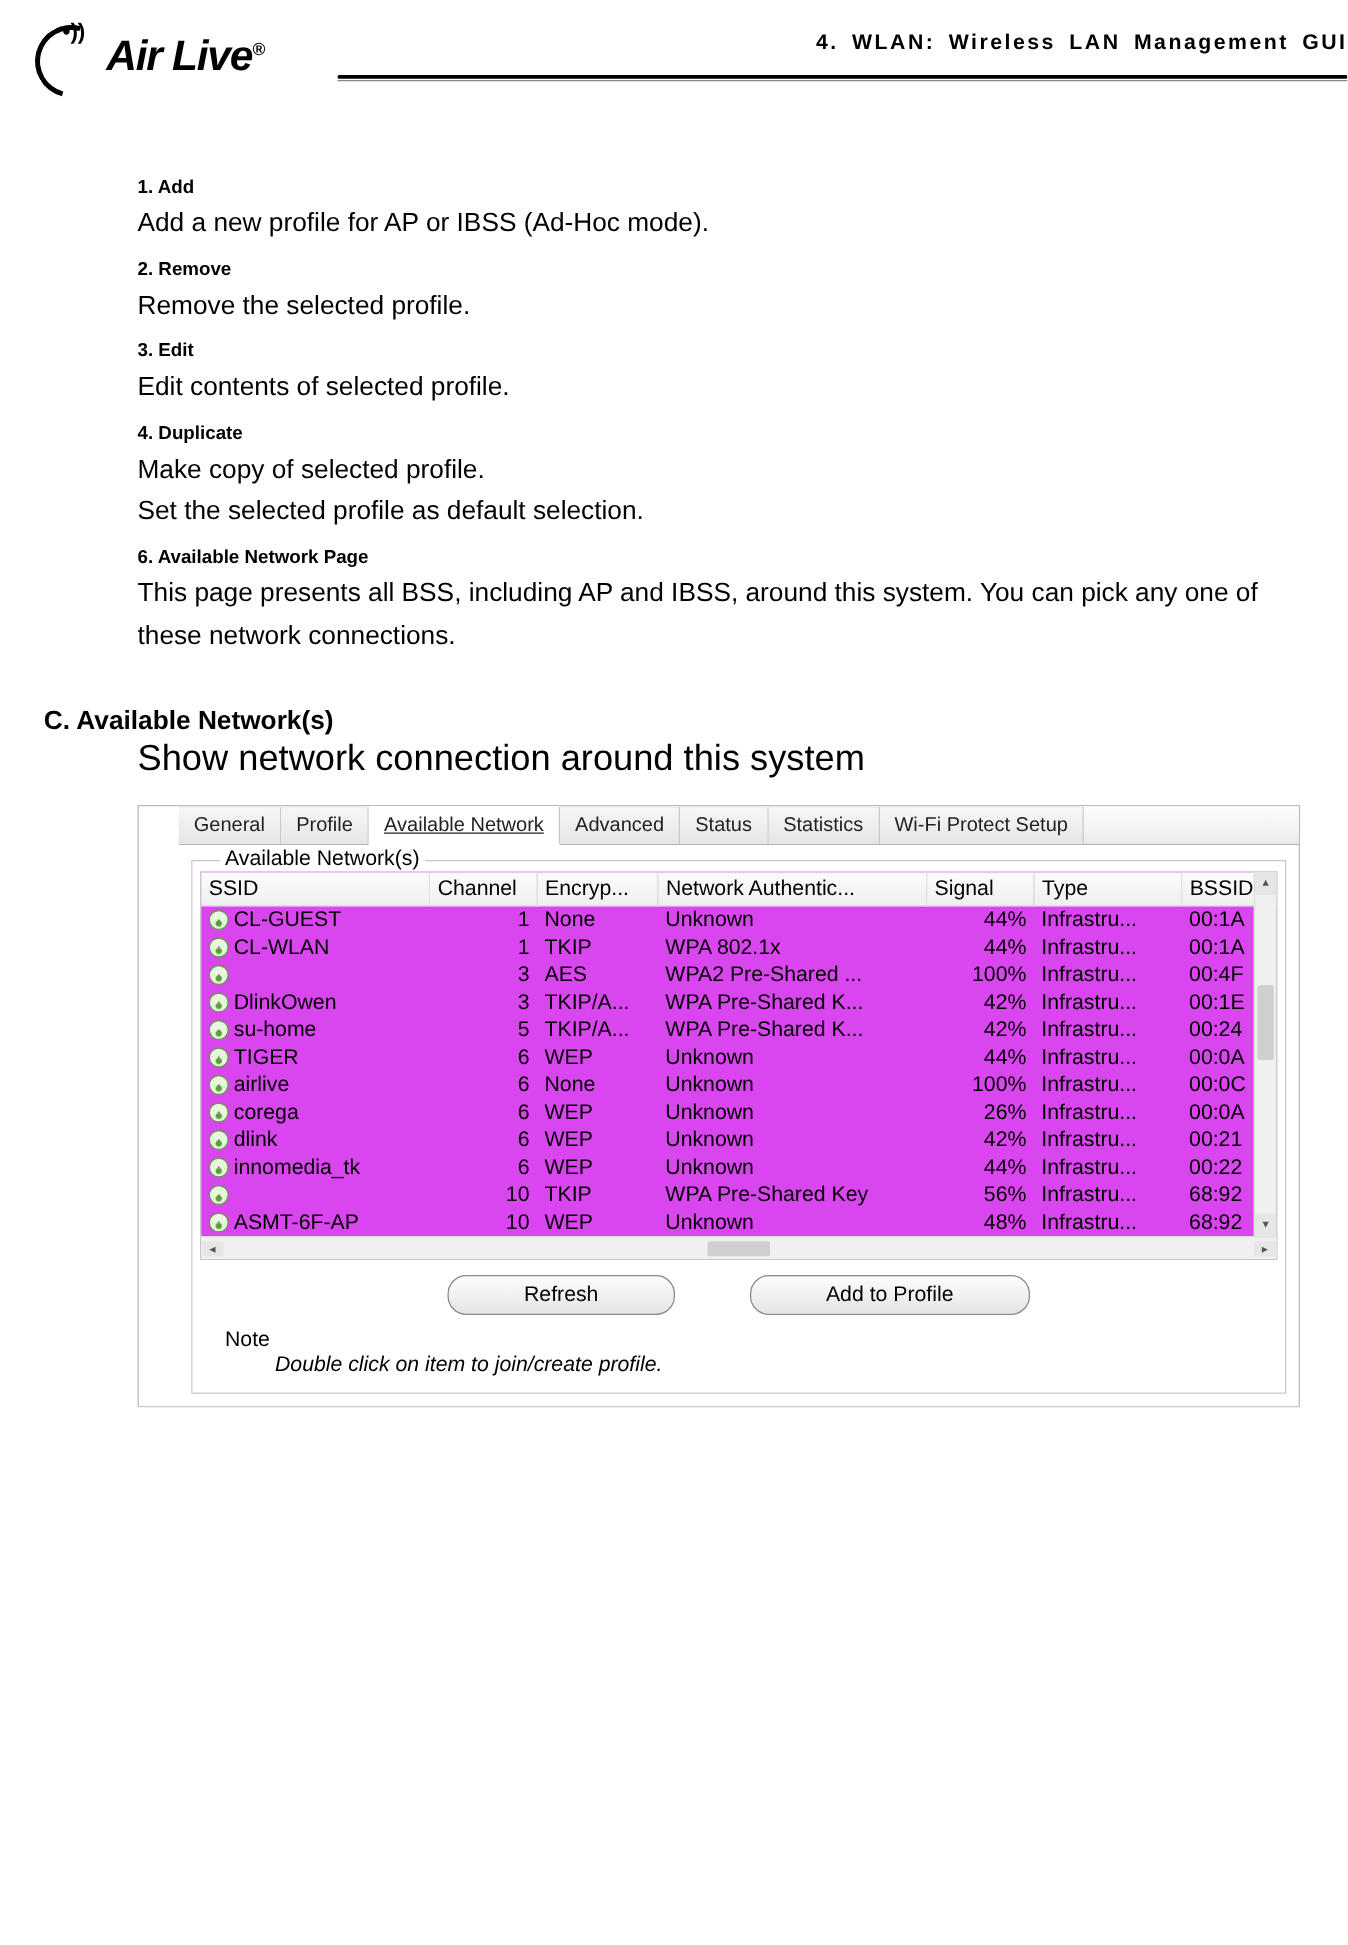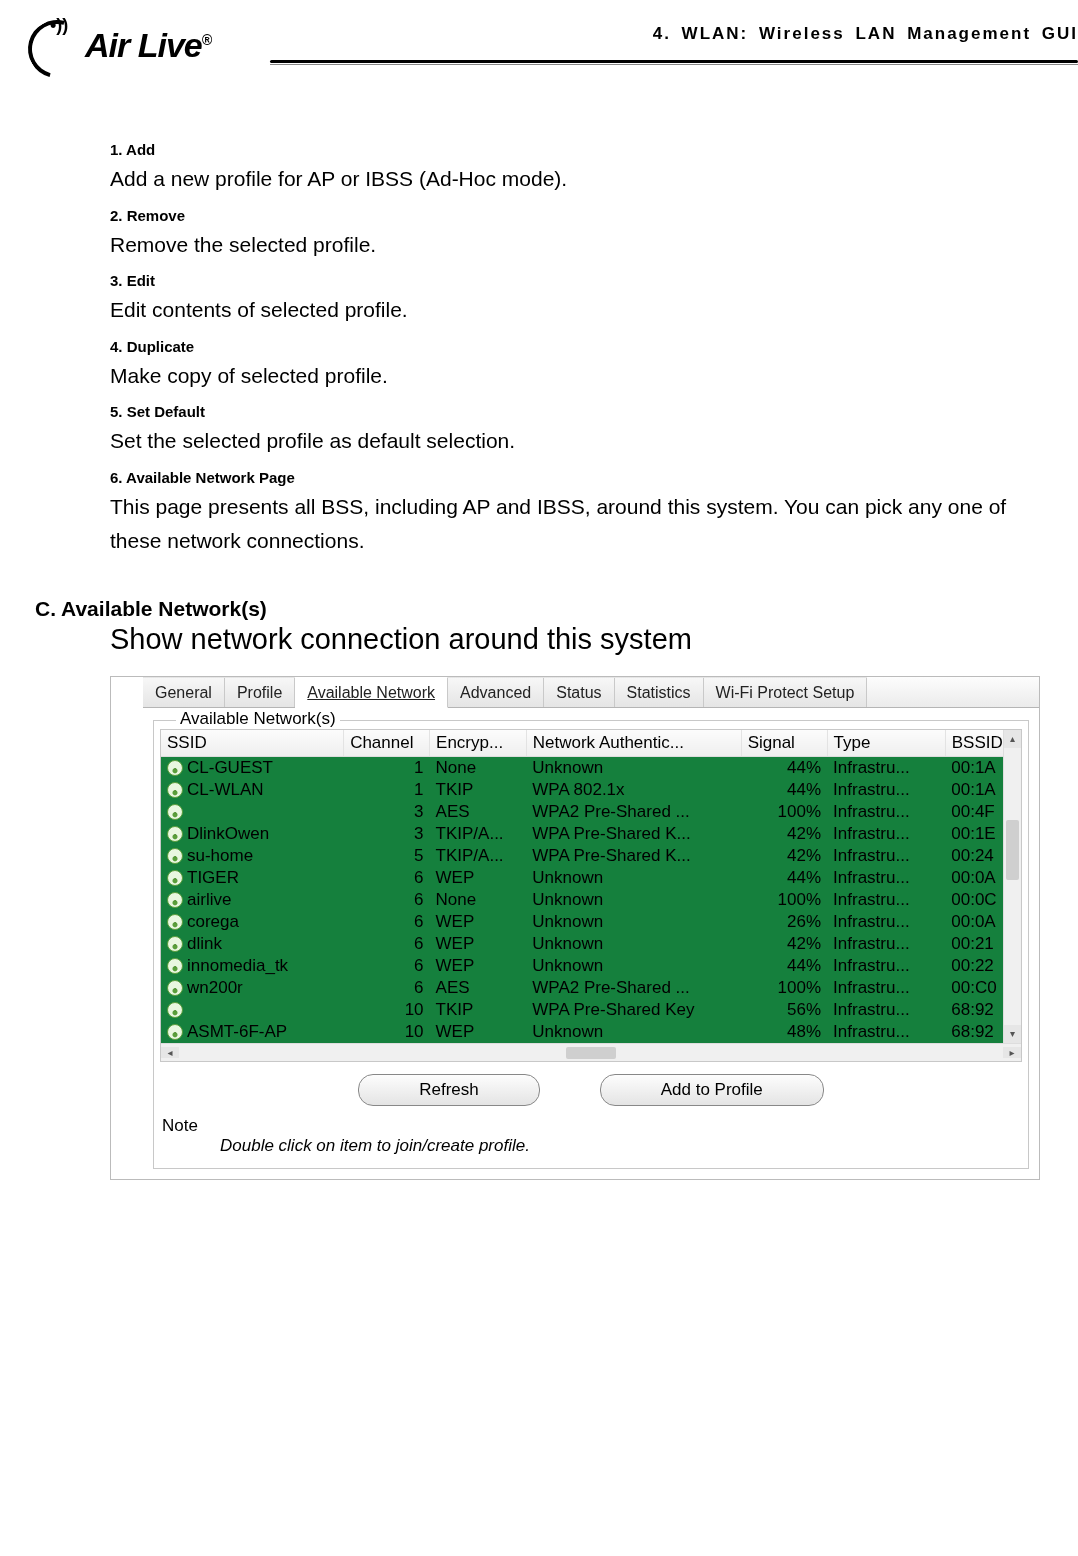--- a/index.html
+++ b/index.html
@@ -109,21 +109,21 @@
     .group-label {
       position: absolute; top: -12px; left: 10px;
       background: #fff; padding: 0 4px;
       font-size: 17px;
       margin-left: 12px;
     }
     .net-table {
       width: 100%;
       font-size: 17px;
       border-collapse: collapse;
-      background: #15803d;
+      background: #d946ef;
     }
     .net-table th {
       text-align: left; font-weight: normal;
       padding: 3px 6px; border-bottom: 1px solid #ddd;
       background: linear-gradient(#fcfcfc,#efefef);
       border-right: 1px solid #e3e3e3;
     }
     .net-table td {
       padding: 1px 6px 1px 6px;
       white-space: nowrap; overflow: hidden;
@@ -167,21 +167,21 @@
     .button-row {
       display: flex; justify-content: center; gap: 60px;
       margin-top: 12px;
     }
     .win-button {
       padding: 5px 60px;
       border: 1px solid #888; border-radius: 15px;
       background: linear-gradient(#fdfdfd,#e4e4e4);
       font-size: 17px; cursor: pointer;
     }
-    .note-label { font-size: 17px; margin-top: 10px; margin-left: 2px; }
+    .note-label { font-size: 17px; margin-top: 10px; margin-left: 20px; }
     .note-text { font-size: 17px; font-style: italic; margin-left: 60px; }
     .footer {
       position: absolute;
       top: 1505px;
       left: 30px; right: 15px;
       display: flex;
       font-size: 18px;
     }
     .footer .manual { flex: 0 0 auto; }
     .footer .page { position: absolute; left: 45%; }
@@ -207,21 +207,20 @@
 <div class="content">
   <div class="section-list" id="section-list">
       <div class="item-title">1. Add</div>
       <div class="item-desc">Add a new profile for AP or IBSS (Ad-Hoc mode).</div>
       <div class="item-title">2. Remove</div>
       <div class="item-desc">Remove the selected profile.</div>
       <div class="item-title">3. Edit</div>
       <div class="item-desc">Edit contents of selected profile.</div>
       <div class="item-title">4. Duplicate</div>
       <div class="item-desc">Make copy of selected profile.</div>
-      <div class="item-title">5. Set Default</div>
       <div class="item-desc">Set the selected profile as default selection.</div>
       <div class="item-title">6. Available Network Page</div>
       <div class="item-desc">This page presents all BSS, including AP and IBSS, around this system. You can pick any one of these network connections.</div>
     </div>
 
   <div class="section-c-title">C. Available Network(s)</div>
   <div class="section-c-desc">Show network connection around this system</div>
 
   <div class="app-window">
     <div class="tabstrip" id="tabstrip">
@@ -381,34 +380,20 @@
                     <span class="wifi-icon"></span>
                     <span>innomedia_tk</span>
                   </span>
                 </td>
                 <td class="right">6</td>
                 <td>WEP</td>
                 <td>Unknown</td>
                 <td class="right">44%</td>
                 <td>Infrastru...</td>
                 <td>00:22</td>
-              </tr>
-              <tr>
-                <td>
-                  <span class="ssid-cell">
-                    <span class="wifi-icon"></span>
-                    <span>wn200r</span>
-                  </span>
-                </td>
-                <td class="right">6</td>
-                <td>AES</td>
-                <td>WPA2 Pre-Shared ...</td>
-                <td class="right">100%</td>
-                <td>Infrastru...</td>
-                <td>00:C0</td>
               </tr>
               <tr>
                 <td>
                   <span class="ssid-cell">
                     <span class="wifi-icon"></span>
                     <span></span>
                   </span>
                 </td>
                 <td class="right">10</td>
                 <td>TKIP</td>

